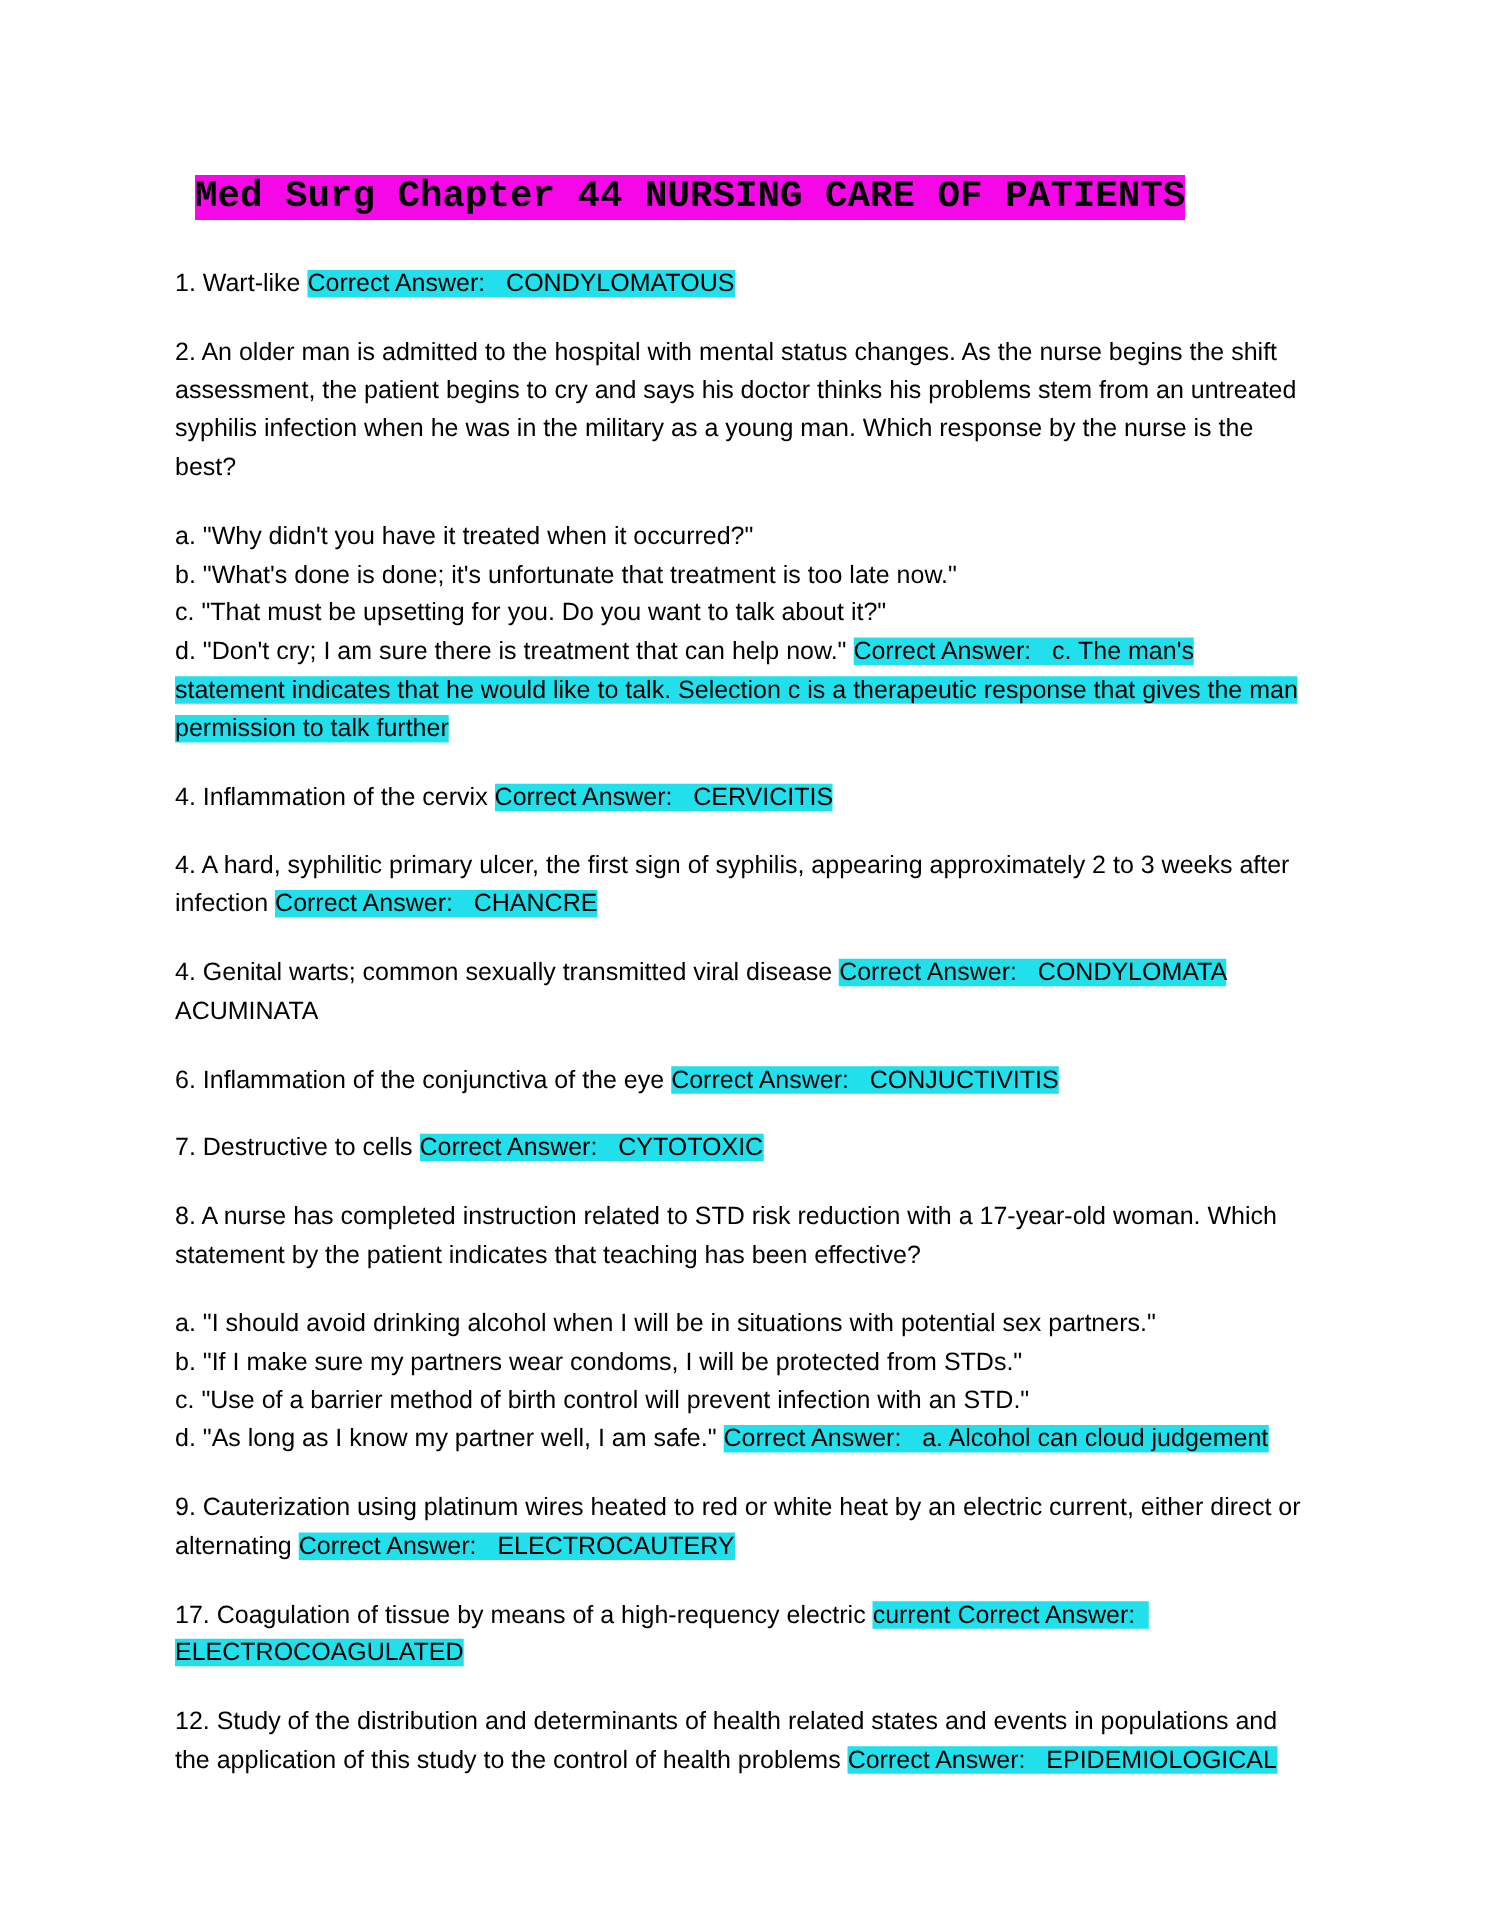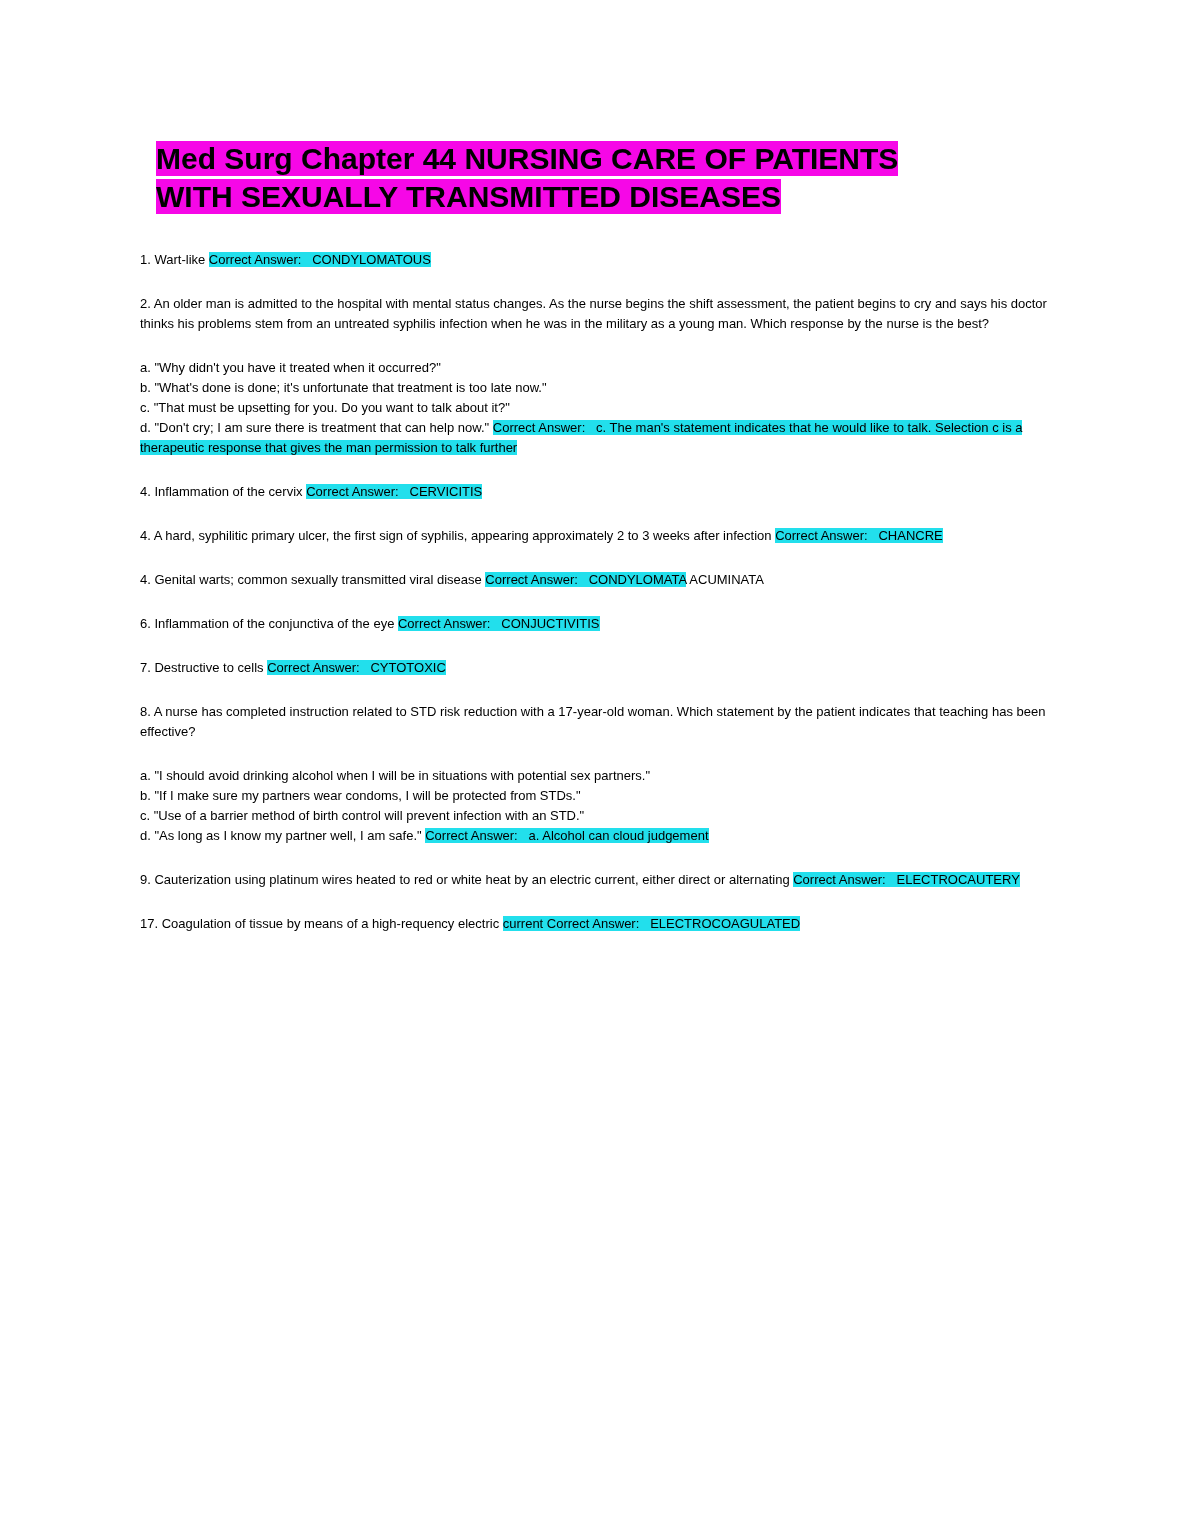--- a/index.html
+++ b/index.html
@@ -10,34 +10,34 @@
   .page {
     width: 1190px;
     min-height: 1540px;
     background: #ffffff;
     box-sizing: border-box;
     padding: 140px 143px 60px 140px;
     font-family: "Liberation Sans", sans-serif;
     color: #000000;
   }
   .doc-title {
-    font-family: Liberation Sans, sans-serif;
+    font-family: Liberation Mono, monospace;
     font-weight: bold;
     font-size: 30px;
     line-height: 1.26;
     margin: 0 0 34px 0;
     color: #000000;
     padding-left: 16px;
   }
   .doc-title .hl-m {
     background: var(--hl-magenta, #f607e7);
     padding: 1px 0;
   }
   .doc-body {
-    font-size: 13px;
+    font-size: 20px;
     line-height: 1.54;
     color: #000000;
   }
   .block {
     margin: 0;
     padding: 0;
   }
   .block.gap {
     margin-top: 24px;
   }
@@ -45,35 +45,36 @@
     background: var(--hl-cyan, #22dfec);
   }
   .plain {
     background: transparent;
   }
 </style>
 </head>
 <body>
 
 <div class="page">
-  <h1 class="doc-title"><span class="hl-m">Med Surg Chapter 44 NURSING CARE OF PATIENTS</span><br><span class="hl-m">WITH SEXUALLY TRANSMITTED DISEASES</span></h1>
+  <h1 class="doc-title"><span class="hl-m">Med Surg Chapter 44 NURSING CARE OF PATIENTS</span><br></h1>
 
   <div class="doc-body">
       <p class="block gap"><span class="plain">1. Wart-like </span><span class="hl">Correct Answer: &nbsp; CONDYLOMATOUS</span></p>
       <p class="block gap"><span class="plain">2. An older man is admitted to the hospital with mental status changes. As the nurse begins the shift assessment, the patient begins to cry and says his doctor thinks his problems stem from an untreated syphilis infection when he was in the military as a young man. Which response by the nurse is the best?</span></p>
       <p class="block gap"><span class="plain">a. "Why didn't you have it treated when it occurred?"</span></p>
       <p class="block"><span class="plain">b. "What's done is done; it's unfortunate that treatment is too late now."</span></p>
       <p class="block"><span class="plain">c. "That must be upsetting for you. Do you want to talk about it?"</span></p>
       <p class="block"><span class="plain">d. "Don't cry; I am sure there is treatment that can help now." </span><span class="hl">Correct Answer: &nbsp; c. The man's statement indicates that he would like to talk. Selection c is a therapeutic response that gives the man permission to talk further</span></p>
       <p class="block gap"><span class="plain">4. Inflammation of the cervix </span><span class="hl">Correct Answer: &nbsp; CERVICITIS</span></p>
       <p class="block gap"><span class="plain">4. A hard, syphilitic primary ulcer, the first sign of syphilis, appearing approximately 2 to 3 weeks after infection </span><span class="hl">Correct Answer: &nbsp; CHANCRE</span></p>
       <p class="block gap"><span class="plain">4. Genital warts; common sexually transmitted viral disease </span><span class="hl">Correct Answer: &nbsp; CONDYLOMATA</span><span class="plain"> ACUMINATA</span></p>
       <p class="block gap"><span class="plain">6. Inflammation of the conjunctiva of the eye </span><span class="hl">Correct Answer: &nbsp; CONJUCTIVITIS</span></p>
       <p class="block gap"><span class="plain">7. Destructive to cells </span><span class="hl">Correct Answer: &nbsp; CYTOTOXIC</span></p>
       <p class="block gap"><span class="plain">8. A nurse has completed instruction related to STD risk reduction with a 17-year-old woman. Which statement by the patient indicates that teaching has been effective?</span></p>
       <p class="block gap"><span class="plain">a. "I should avoid drinking alcohol when I will be in situations with potential sex partners."</span></p>
       <p class="block"><span class="plain">b. "If I make sure my partners wear condoms, I will be protected from STDs."</span></p>
       <p class="block"><span class="plain">c. "Use of a barrier method of birth control will prevent infection with an STD."</span></p>
       <p class="block"><span class="plain">d. "As long as I know my partner well, I am safe." </span><span class="hl">Correct Answer: &nbsp; a. Alcohol can cloud judgement</span></p>
       <p class="block gap"><span class="plain">9. Cauterization using platinum wires heated to red or white heat by an electric current, either direct or alternating </span><span class="hl">Correct Answer: &nbsp; ELECTROCAUTERY</span></p>
       <p class="block gap"><span class="plain">17. Coagulation of tissue by means of a high-requency electric </span><span class="hl">current Correct Answer: &nbsp; ELECTROCOAGULATED</span></p>
+      <p class="block gap"><span class="plain">12. Study of the distribution and determinants of health related states and events in populations and the application of this study to the control of health problems </span><span class="hl">Correct Answer: &nbsp; EPIDEMIOLOGICAL</span></p>
     </div>
 </div>
 
 </body></html>

